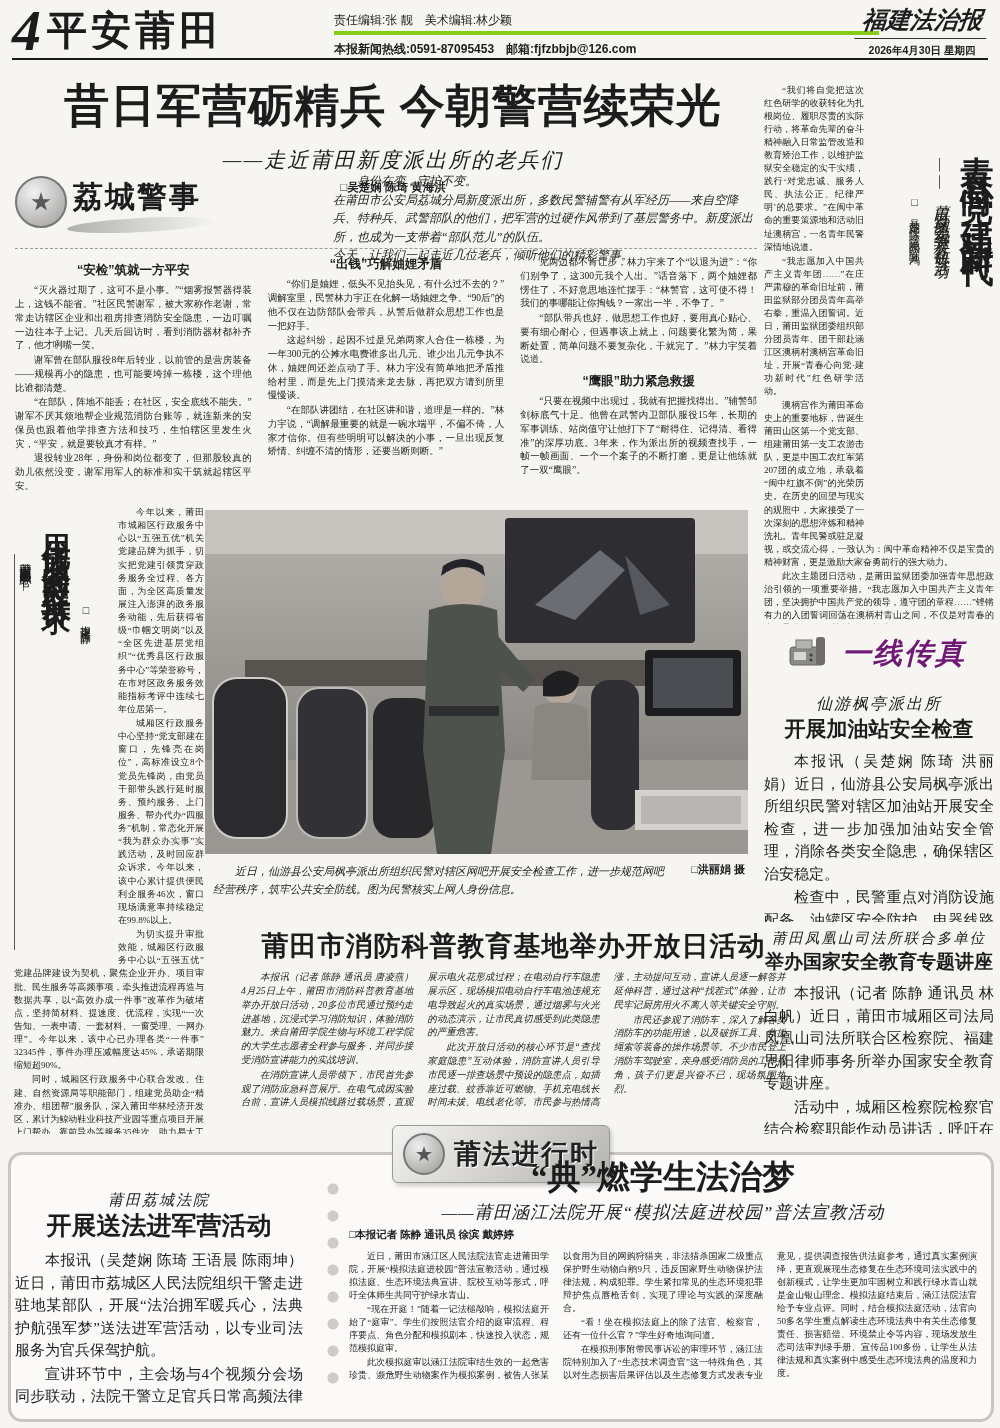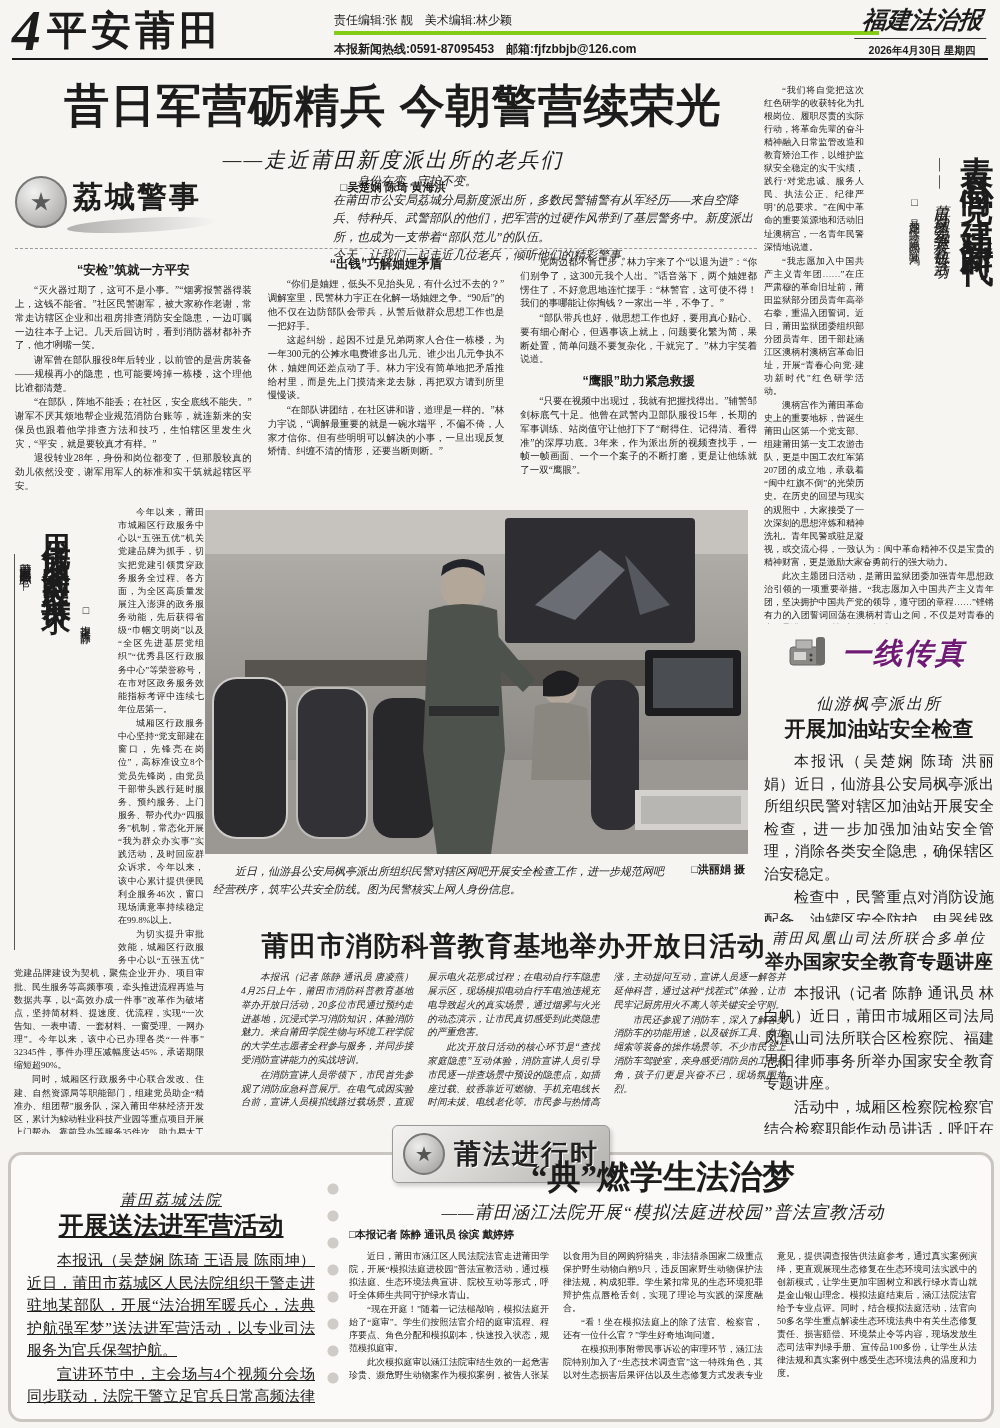--- a/index.html
+++ b/index.html
@@ -78,21 +78,21 @@
   
   .pufa-box{position:absolute;left:8px;top:1152px;width:980px;height:264px;border:3px solid #c9c6c1;
       border-radius:14px;background:#fbfaf8;}
   .pufa-badge{position:absolute;left:50%;top:-30px;transform:translateX(-50%);width:216px;height:56px;
       background:linear-gradient(135deg,#f4f3f1,#b4b2ae);border:1px solid #999;border-radius:6px;
       display:flex;align-items:center;justify-content:center;gap:9px;box-shadow:2px 3px 4px rgba(0,0,0,.18);}
   .pufa-emblem{width:38px;height:38px;border-radius:50%;background:radial-gradient(circle at 35% 30%,#eee,#9a9894);
       border:2px solid #777;display:flex;align-items:center;justify-content:center;color:#555;font-size:18px;}
   .pufa-badge-text{font:900 27px/1 "Liberation Sans",sans-serif;letter-spacing:2px;color:#222;
       text-shadow:1px 1px 0 #fff;}
-  .pufa-left{position:absolute;left:16px;top:36px;width:288px;height:216px;overflow:hidden;text-decoration:underline;}
+  .pufa-left{position:absolute;left:4px;top:36px;width:288px;height:216px;overflow:hidden;}
   .pufa-left .a-title{font-size:25px;margin:2px 0 8px;}
   .pufa-div{position:absolute;left:316px;top:26px;width:12px;height:214px;
       background-image:radial-gradient(circle at 6px 8px,#cfccc7 5px,rgba(0,0,0,0) 6px);
       background-size:12px 27px;background-repeat:repeat-y;}
   .pufa-main{position:absolute;left:338px;top:4px;width:628px;height:236px;overflow:hidden;}
   .pm-title{font:900 33px/1.15 "Liberation Serif",serif;text-align:center;}
   .pm-sub{font:italic 17.5px/1.2 "Liberation Serif",serif;text-align:center;margin-top:5px;letter-spacing:1px;}
   .pm-by{font:bold 10.5px "Liberation Sans",sans-serif;text-align:left;margin:5px 0 8px;}
   .pm-body{columns:3;column-gap:14px;height:138px;font-size:9px;line-height:1.45;text-align:justify;overflow:hidden;}
 </style>

